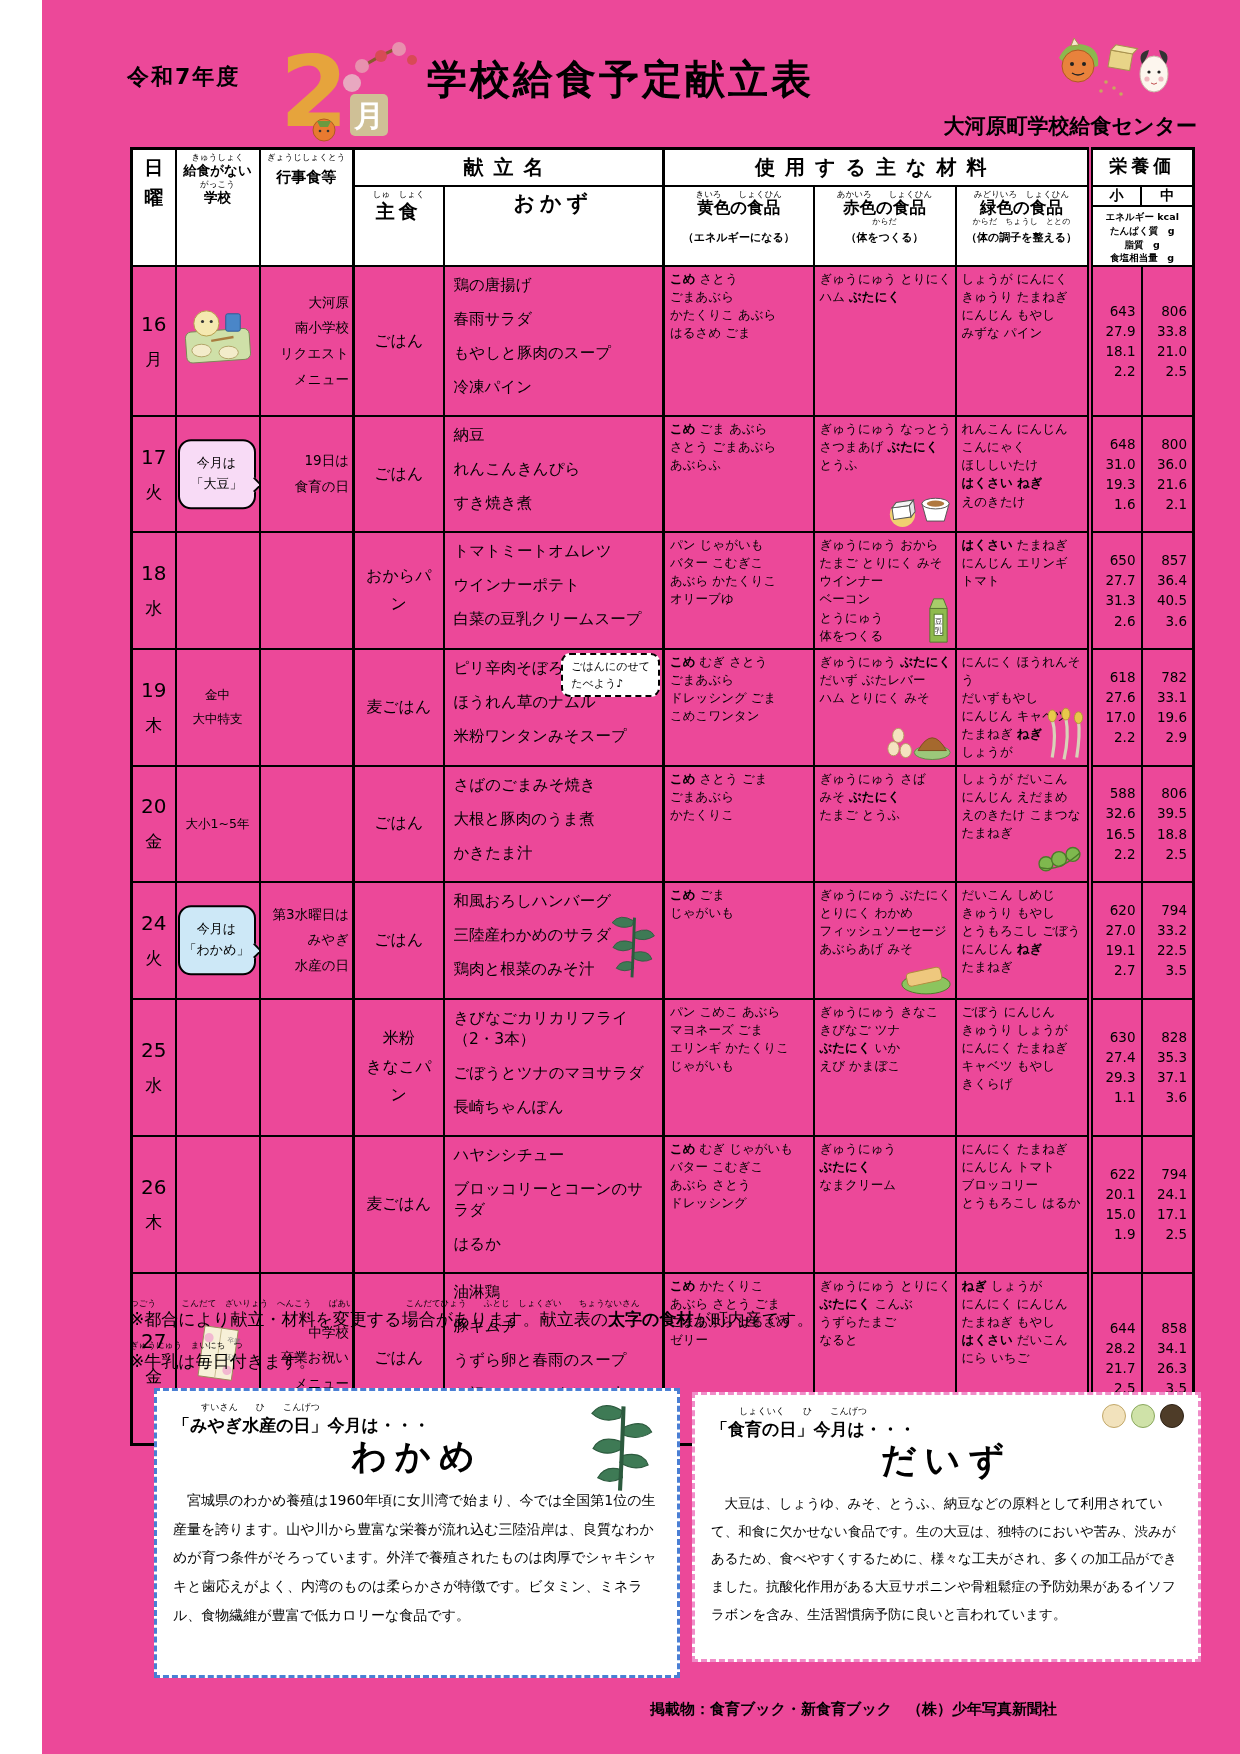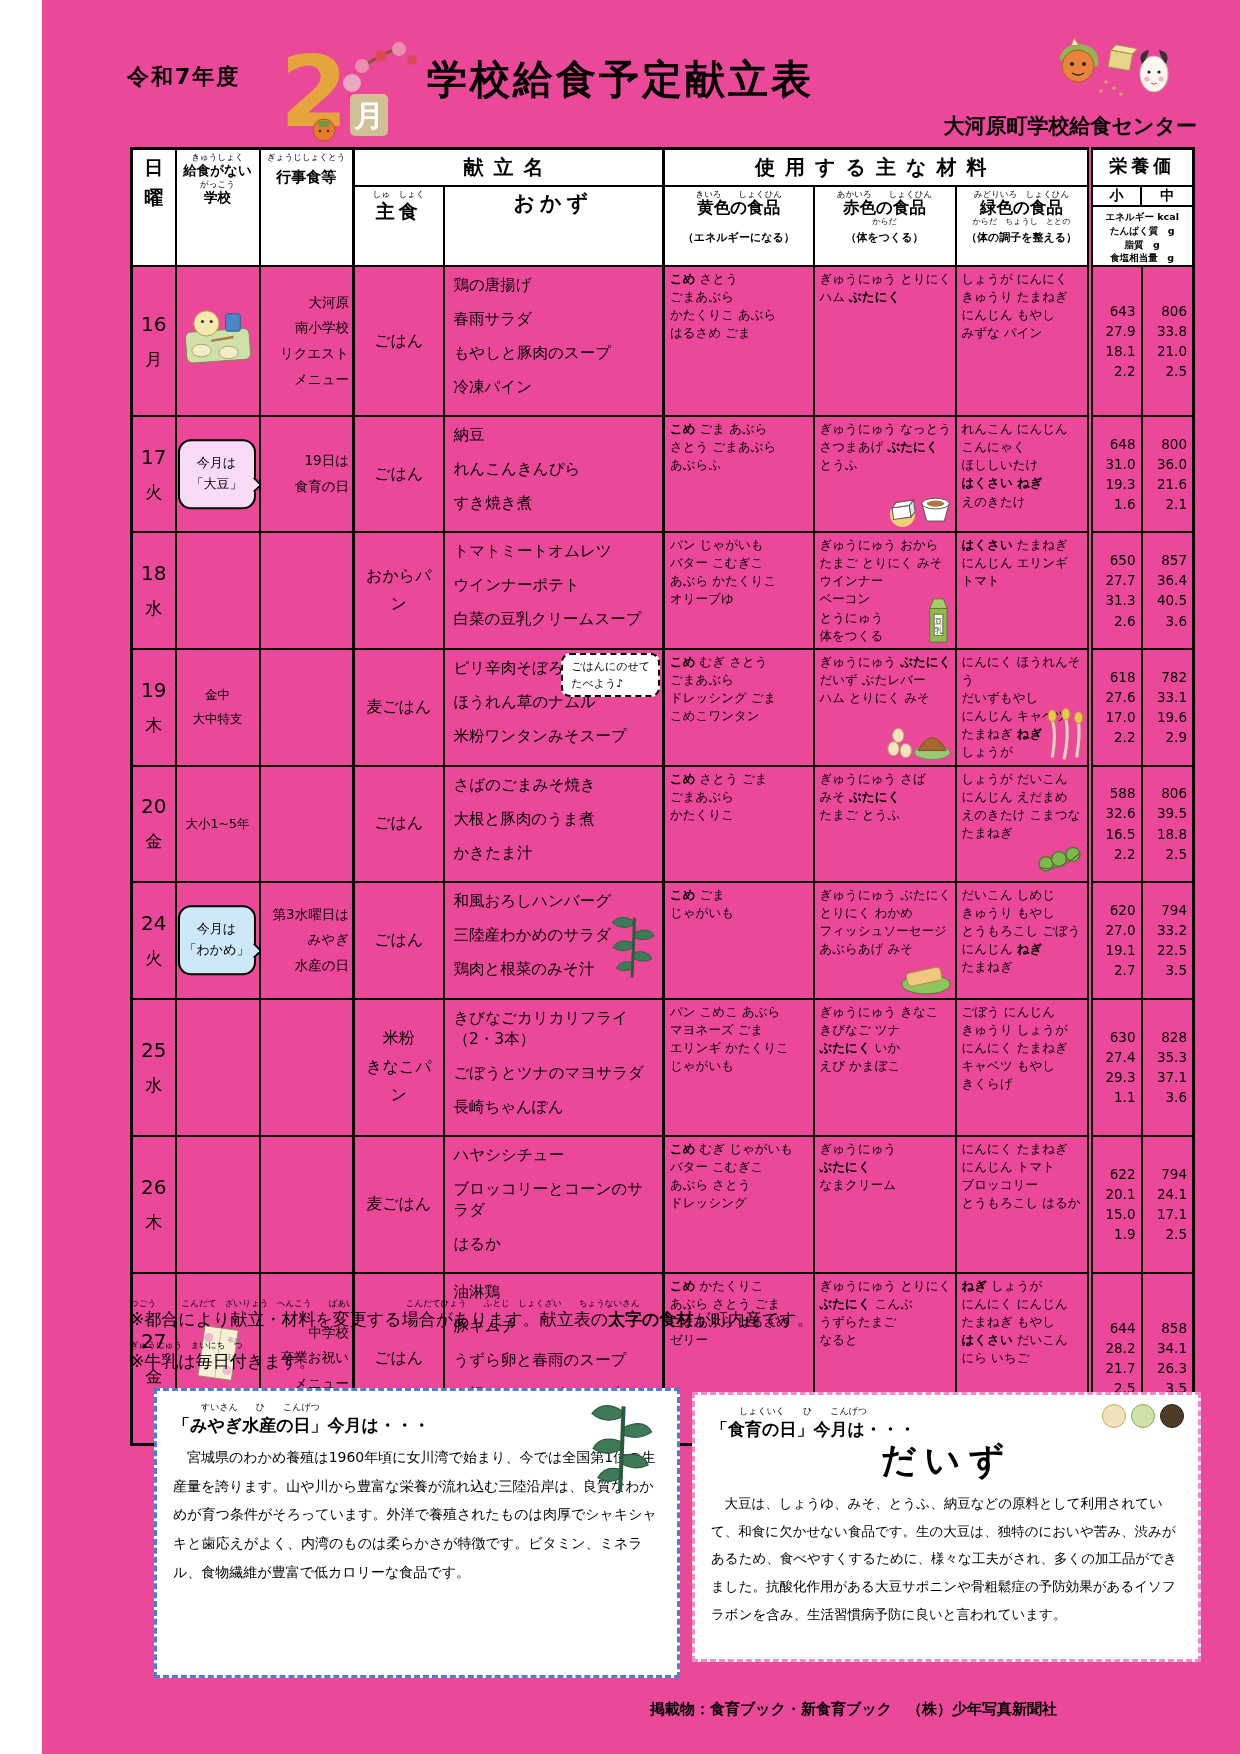--- a/index.html
+++ b/index.html
@@ -734,20 +734,21 @@
       <div class="note">
         <div class="fur-line">ぎゅうにゅう　まいにち　つ</div>
         <div class="txt">※牛乳は毎日付きます。</div>
       </div>
     </div>
 
   <div class="ibox ibox-left" style="border-color: rgb(74, 127, 212);">
     <div class="ib-head">
       <div class="ib-title-fur">すいさん　　ひ　　こんげつ</div>
       <div class="ib-title">「みやぎ水産の日」今月は・・・</div>
+      <div class="ib-high">わかめ</div>
       <span class="ib-ill"><span class="ill"><svg viewBox="0 0 60 82" width="86" height="96">
               <g fill="#3e7a55" stroke="#2c5a3e">
                 <path d="M32 12 q-16 -10 -26 2 q10 9 24 4 z"></path>
                 <path d="M33 26 q18 -8 24 4 q-12 8 -25 2 z"></path>
                 <path d="M31 38 q-18 -6 -24 6 q12 8 25 0 z"></path>
                 <path d="M32 50 q18 -4 22 8 q-12 6 -24 -2 z"></path>
                 <path d="M31 62 q-14 -4 -20 7 q10 6 21 0 z"></path>
               </g>
               <path d="M30 80 Q32 42 33 8" stroke="#2c5a3e" stroke-width="3.5" fill="none"></path>
             </svg></span></span>

